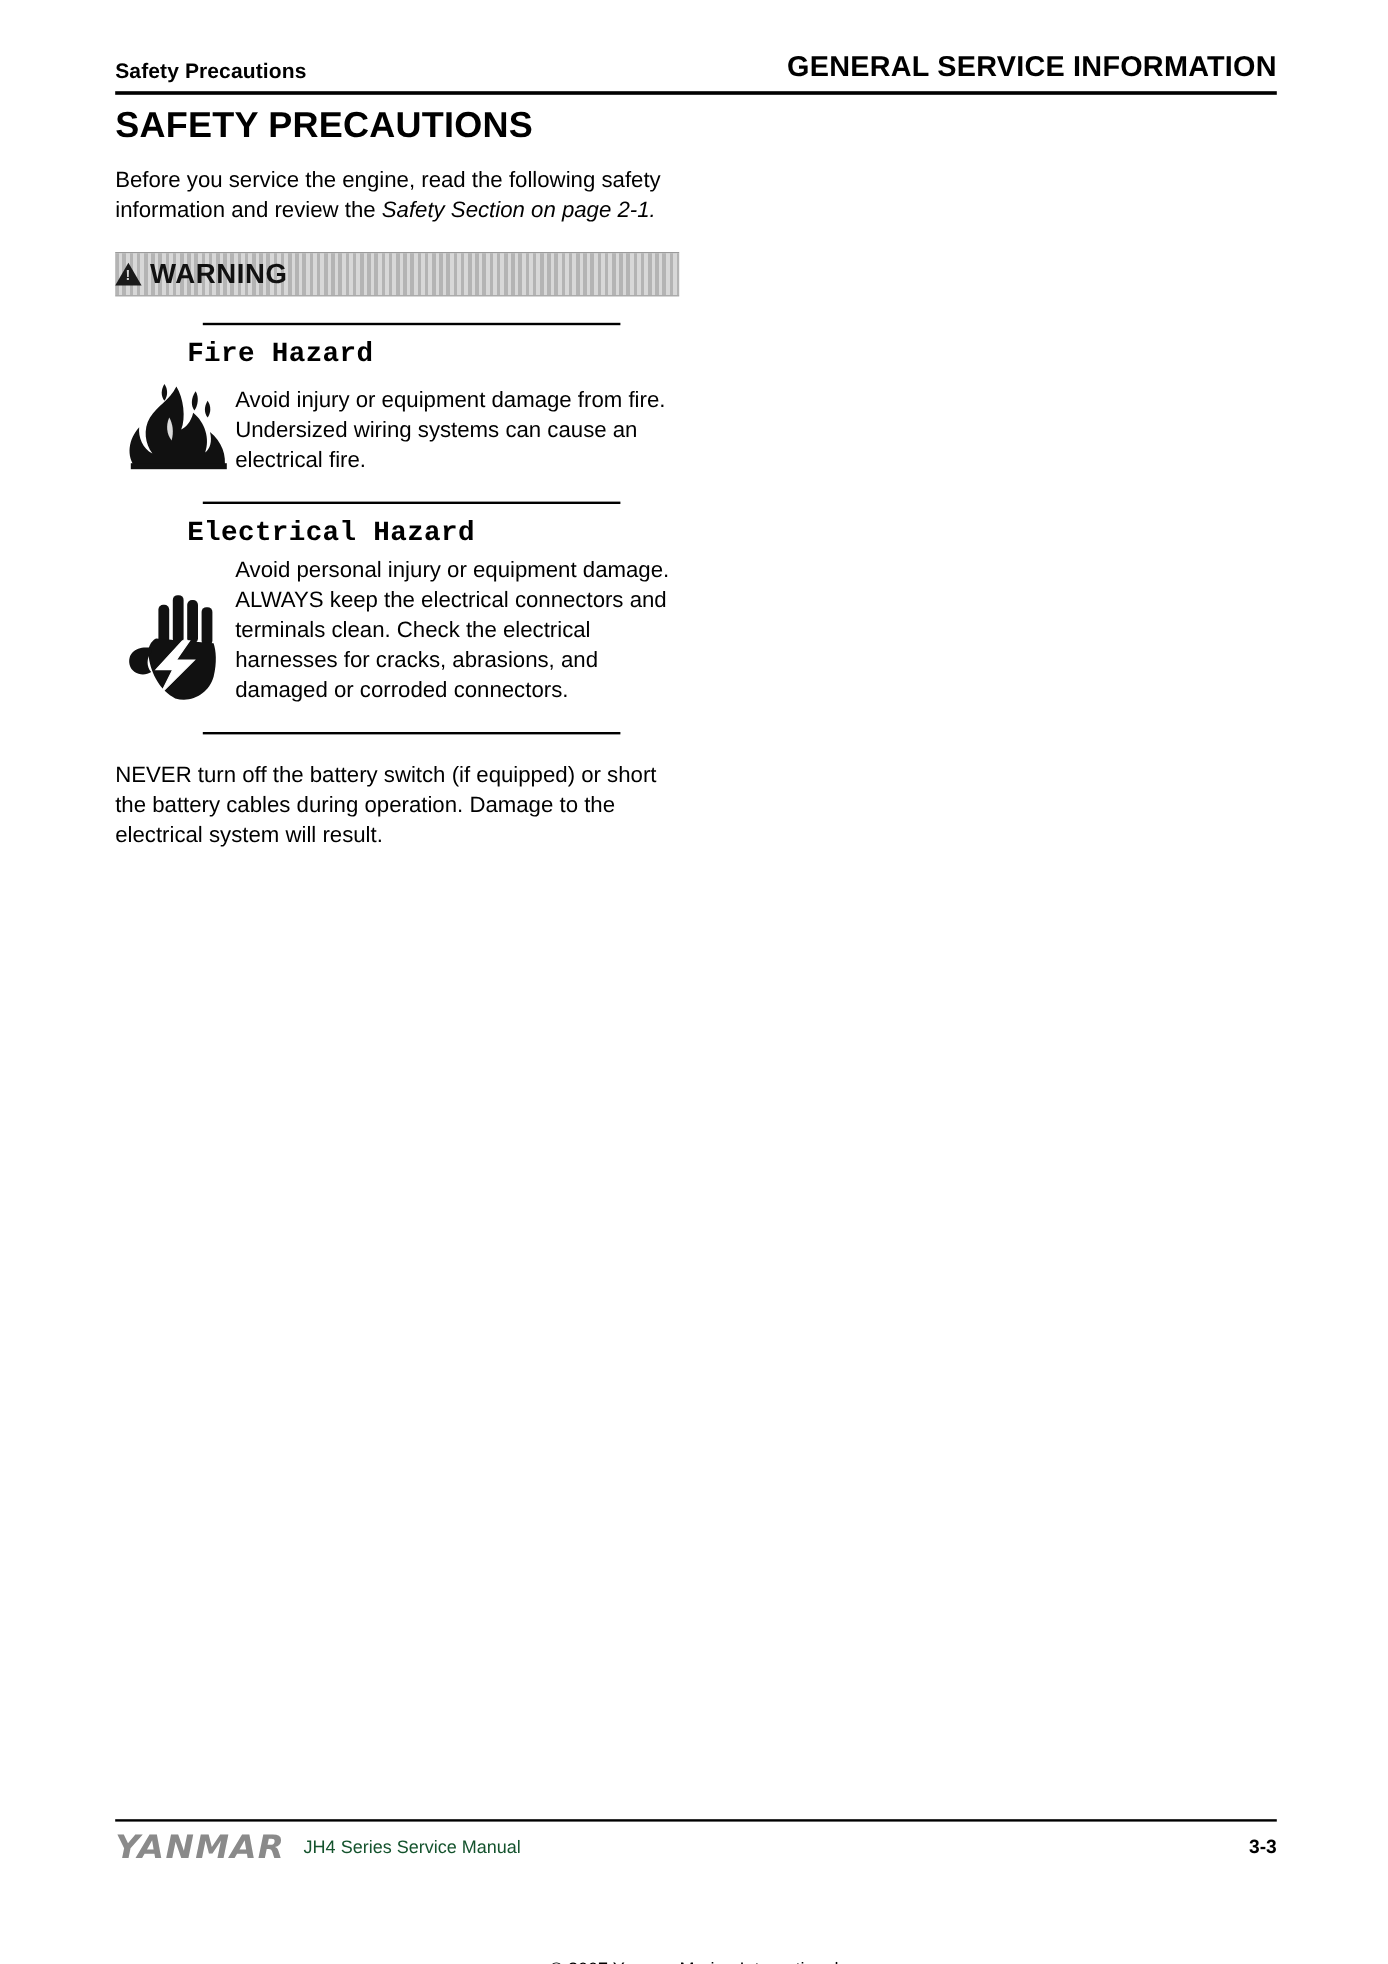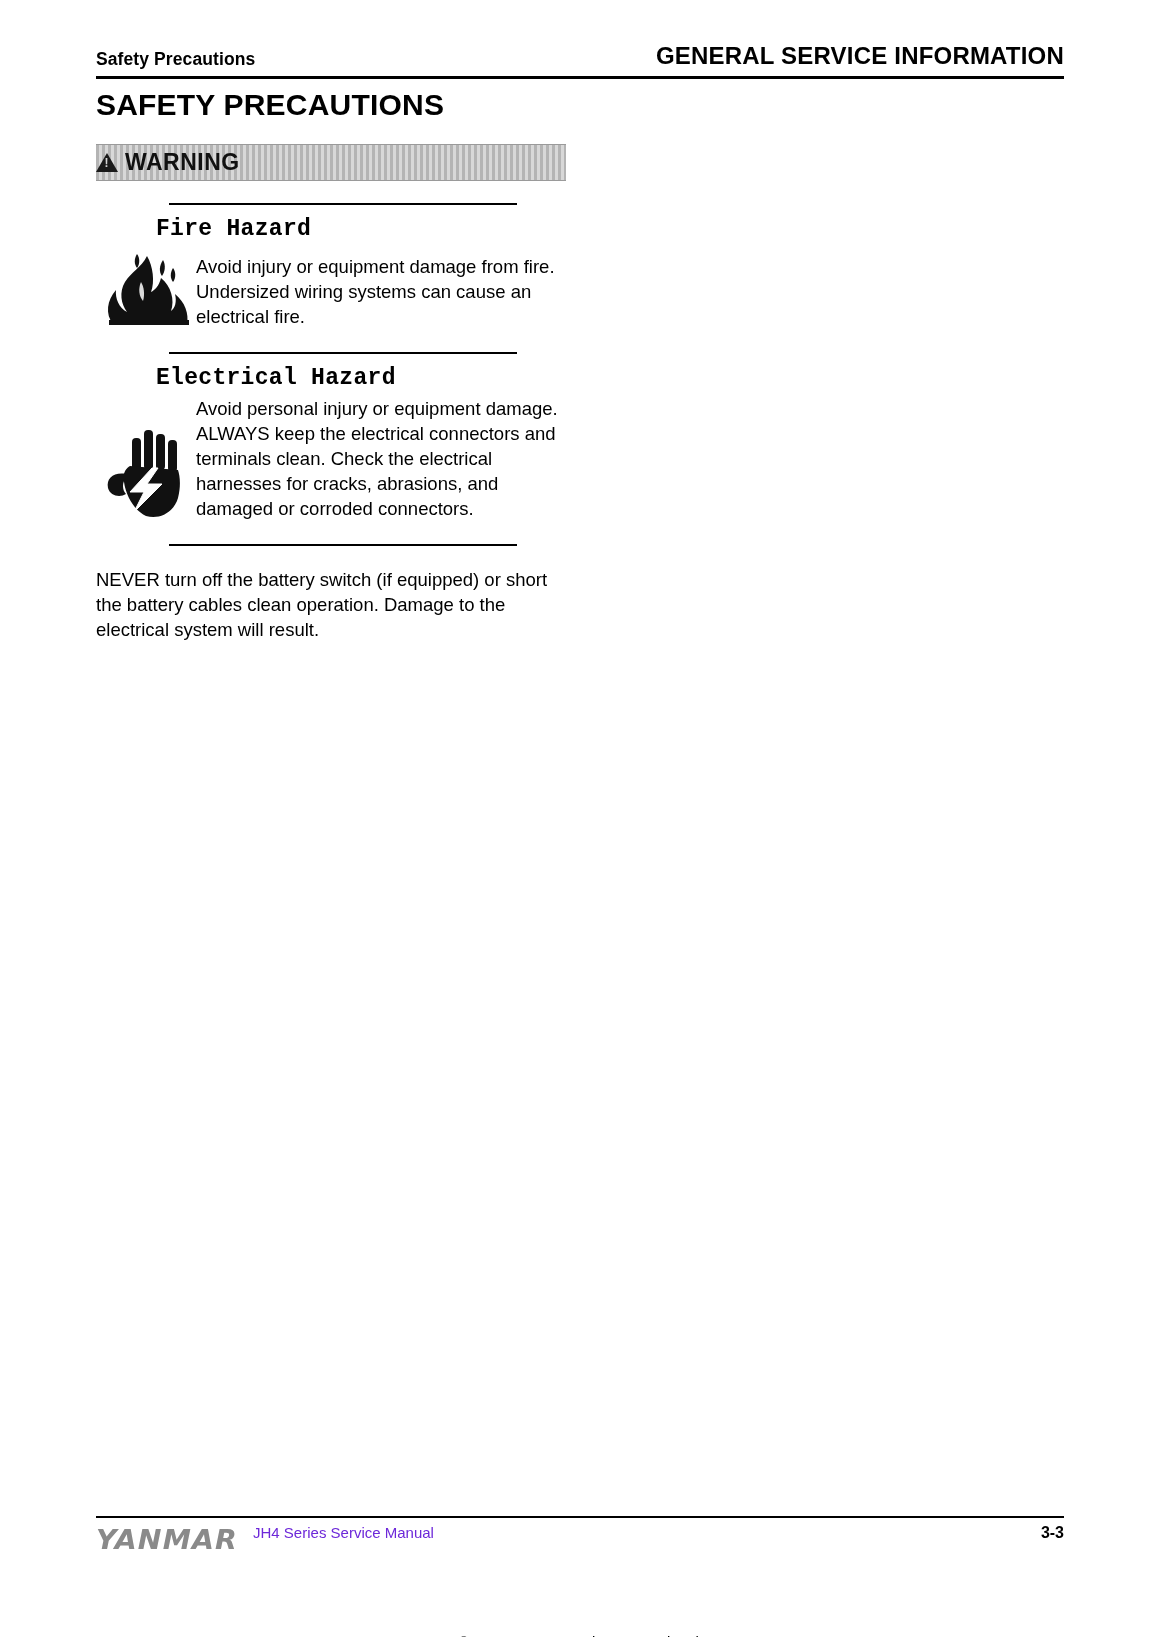--- a/index.html
+++ b/index.html
@@ -170,36 +170,36 @@
     width: 968px;
     height: 2px;
     background: #000000;
   }
   .footer {
     position: absolute;
     left: 96px;
     top: 1524px;
     width: 968px;
     display: flex;
-    align-items: flex-start;
+    align-items: center;
   }
   .brand {
     font-family: "DejaVu Sans", sans-serif;
     font-size: 27px;
     font-weight: bold;
     font-style: italic;
     letter-spacing: 1px;
     color: #8a8a8a;
     transform: scaleX(1.05);
     transform-origin: left center;
   }
   .footer-doc {
     font-size: 15px;
     margin-left: 22px;
-    color: #6d28d9;
+    color: #14532d;
   }
   .footer-page {
     margin-left: auto;
     font-size: 16px;
     font-weight: bold;
   }
   .copyright {
     position: absolute;
     top: 1633px;
     left: 0;
@@ -216,20 +216,23 @@
   <div class="header">
     <div class="header-left">Safety Precautions</div>
     <div class="header-right">GENERAL SERVICE INFORMATION</div>
   </div>
   <div class="header-rule"></div>
 
   <div class="column">
 
     <h1 class="title">SAFETY PRECAUTIONS</h1>
 
+    <p class="body-text">
+      <span>Before you service the engine, read the following safety information and review the </span><span class="italic">Safety Section on page 2-1.</span>
+    </p>
 
     <div class="warning-banner">
       <div class="warning-inner">
         <span class="warning-tri"></span>
         <span class="warning-word">WARNING</span>
       </div>
     </div>
 
 
     <div class="hazard-sep"></div>
@@ -270,21 +273,21 @@
           </g>
 
           <path d="M52 44 L30 68 L44 68 L34 88 L62 60 L47 60 L58 44 Z" fill="#ffffff" stroke="#ffffff" stroke-width="1"></path>
         </svg>
       </div>
       <div class="hazard-body">Avoid personal injury or equipment damage. ALWAYS keep the electrical connectors and terminals clean. Check the electrical harnesses for cracks, abrasions, and damaged or corroded connectors.</div>
     </div>
 
     <div class="hazard-sep"></div>
 
-    <p class="closing-text">NEVER turn off the battery switch (if equipped) or short the battery cables clean operation. Damage to the electrical system will result.</p>
+    <p class="closing-text">NEVER turn off the battery switch (if equipped) or short the battery cables during operation. Damage to the electrical system will result.</p>
   </div>
 
   <div class="footer-rule"></div>
   <div class="footer">
     <div class="brand">YANMAR</div>
     <div class="footer-doc">JH4 Series Service Manual</div>
     <div class="footer-page">3-3</div>
   </div>
   <div class="copyright">© 2007 Yanmar Marine International</div>
 

